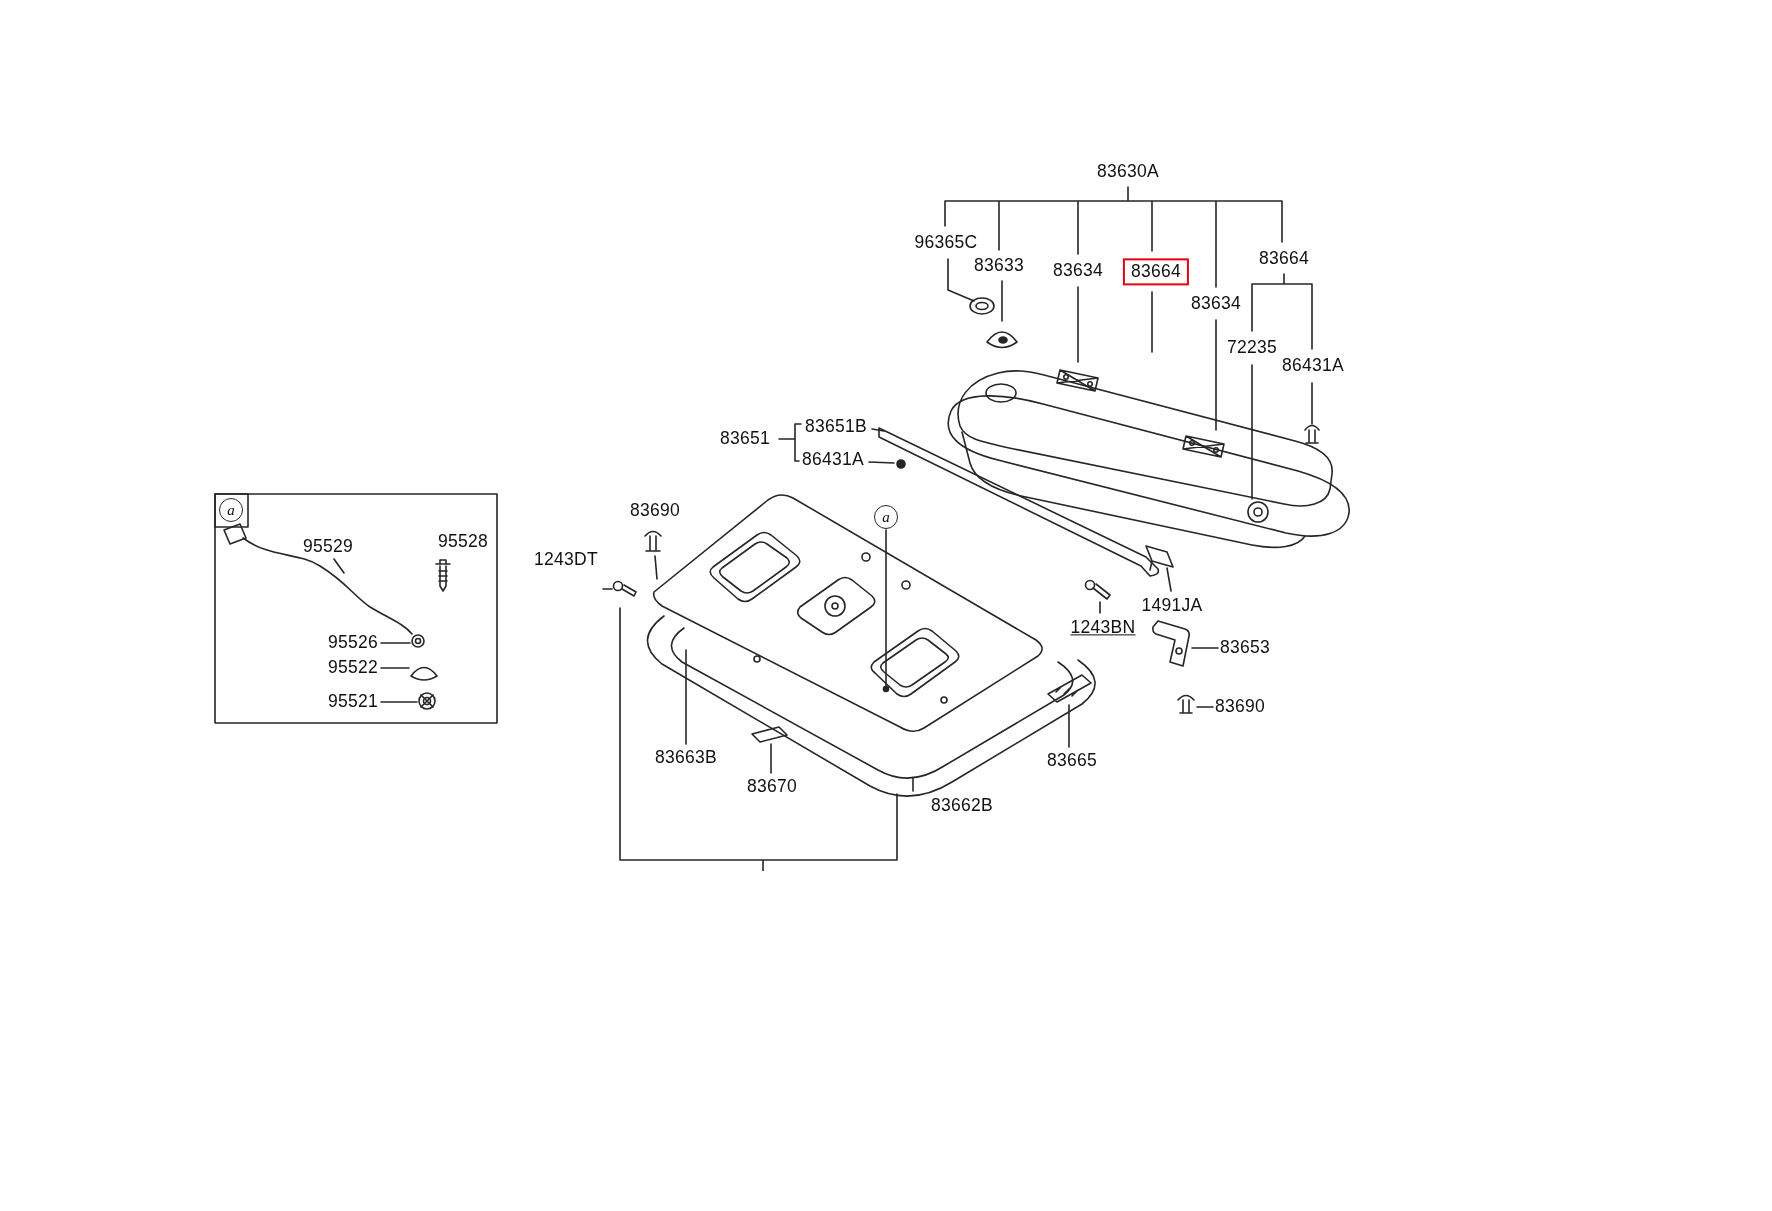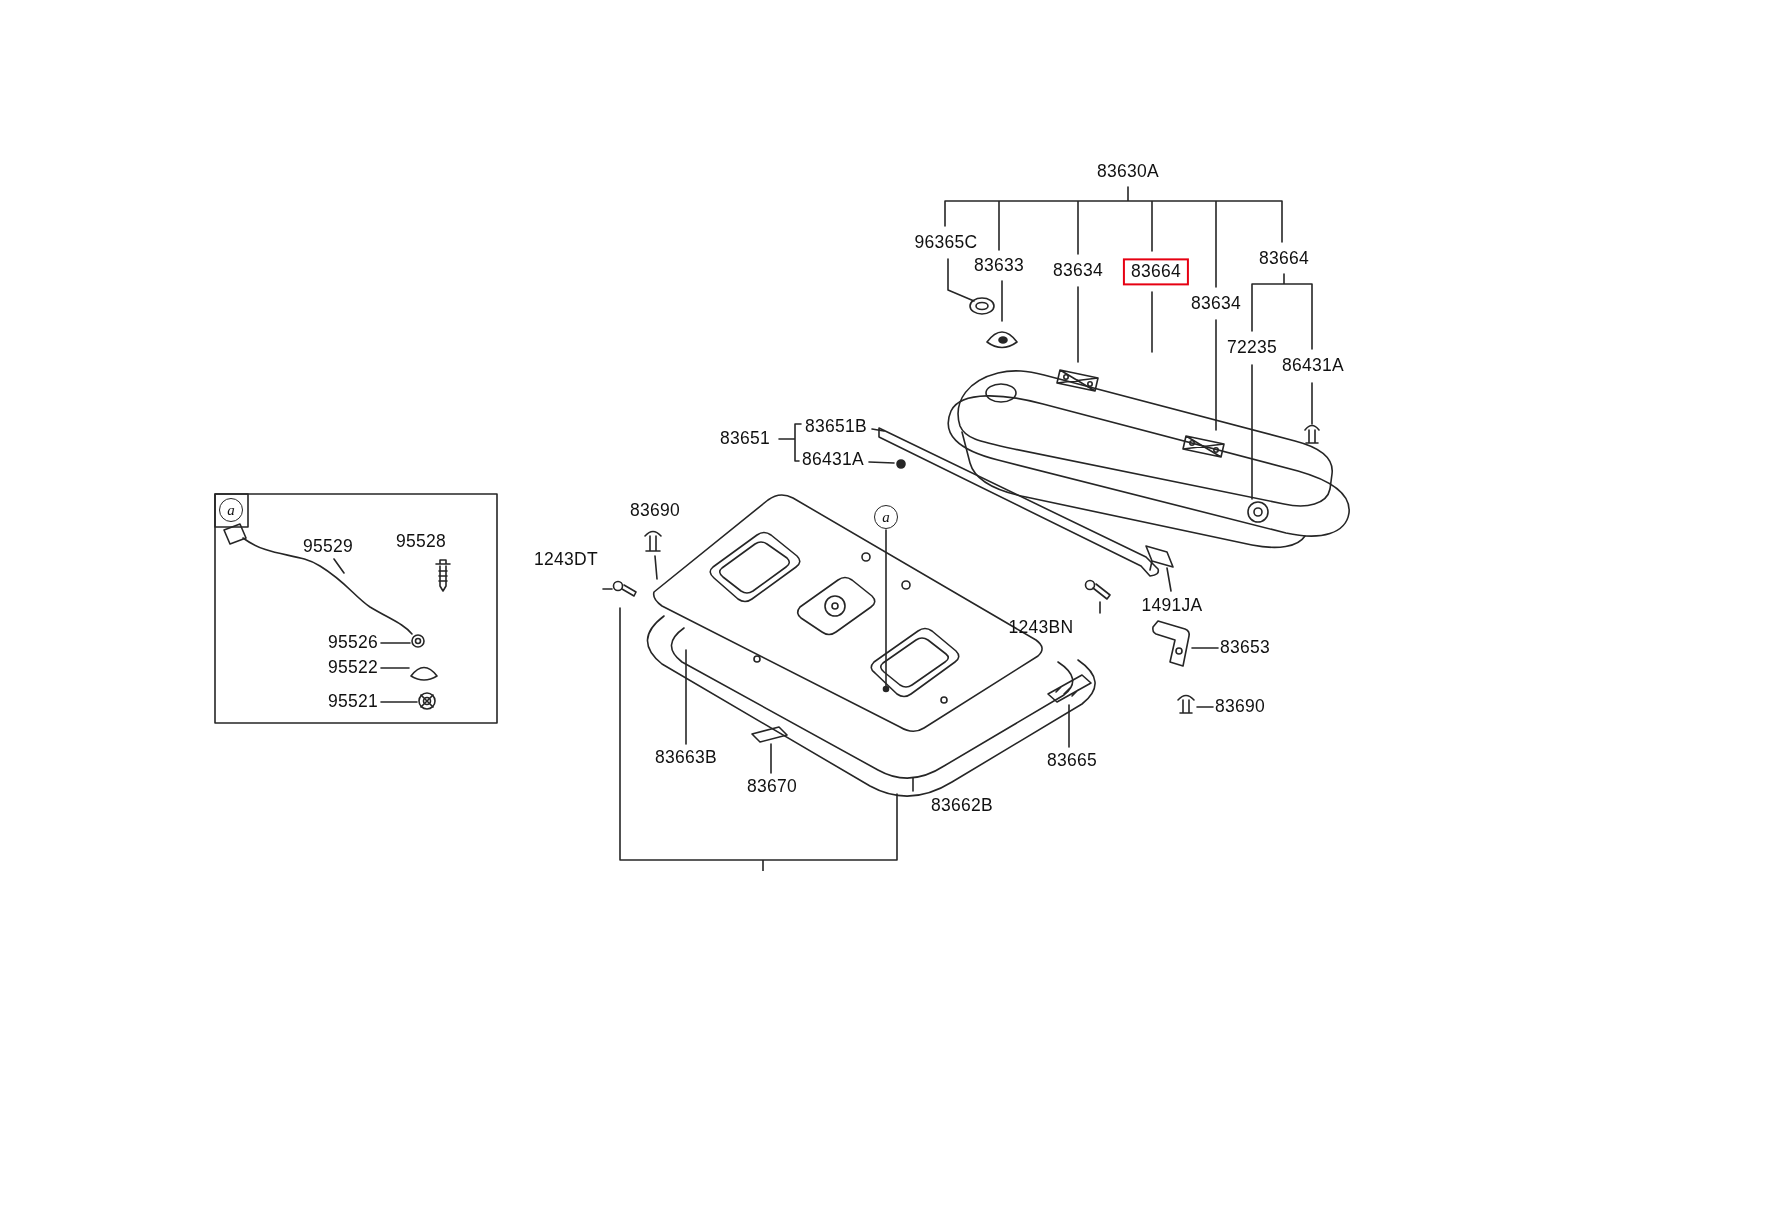--- a/index.html
+++ b/index.html
@@ -207,25 +207,25 @@
       <div class="part-label" style="left: 1216px; top: 304px;">83634</div>
       <div class="part-label" style="left: 1284px; top: 259px;">83664</div>
       <div class="part-label" style="left: 1252px; top: 348px;">72235</div>
       <div class="part-label" style="left: 1313px; top: 366px;">86431A</div>
       <div class="part-label" style="left: 836px; top: 427px;">83651B</div>
       <div class="part-label" style="left: 745px; top: 439px;">83651</div>
       <div class="part-label" style="left: 833px; top: 460px;">86431A</div>
       <div class="part-label" style="left: 655px; top: 511px;">83690</div>
       <div class="part-label" style="left: 566px; top: 560px;">1243DT</div>
       <div class="part-label" style="left: 328px; top: 547px;">95529</div>
-      <div class="part-label" style="left: 421px; top: 542px;">95528</div>
+      <div class="part-label" style="left: 463px; top: 542px;">95528</div>
       <div class="part-label" style="left: 353px; top: 643px;">95526</div>
       <div class="part-label" style="left: 353px; top: 668px;">95522</div>
       <div class="part-label" style="left: 353px; top: 702px;">95521</div>
-      <div class="part-label" style="left: 1041px; top: 628px;">1243BN</div>
+      <div class="part-label" style="left: 1103px; top: 628px; text-decoration: underline;">1243BN</div>
       <div class="part-label" style="left: 1172px; top: 606px;">1491JA</div>
       <div class="part-label" style="left: 1245px; top: 648px;">83653</div>
       <div class="part-label" style="left: 1240px; top: 707px;">83690</div>
       <div class="part-label" style="left: 686px; top: 758px;">83663B</div>
       <div class="part-label" style="left: 772px; top: 787px;">83670</div>
       <div class="part-label" style="left: 962px; top: 806px;">83662B</div>
       <div class="part-label" style="left: 1072px; top: 761px;">83665</div>
       <div class="part-label" style="left: 763px; top: 889px; text-align: right;">83610</div>
       <div class="callout" style="left: 886px; top: 517px;">a</div>
       <div class="callout" style="left: 231px; top: 510px;">a</div>

